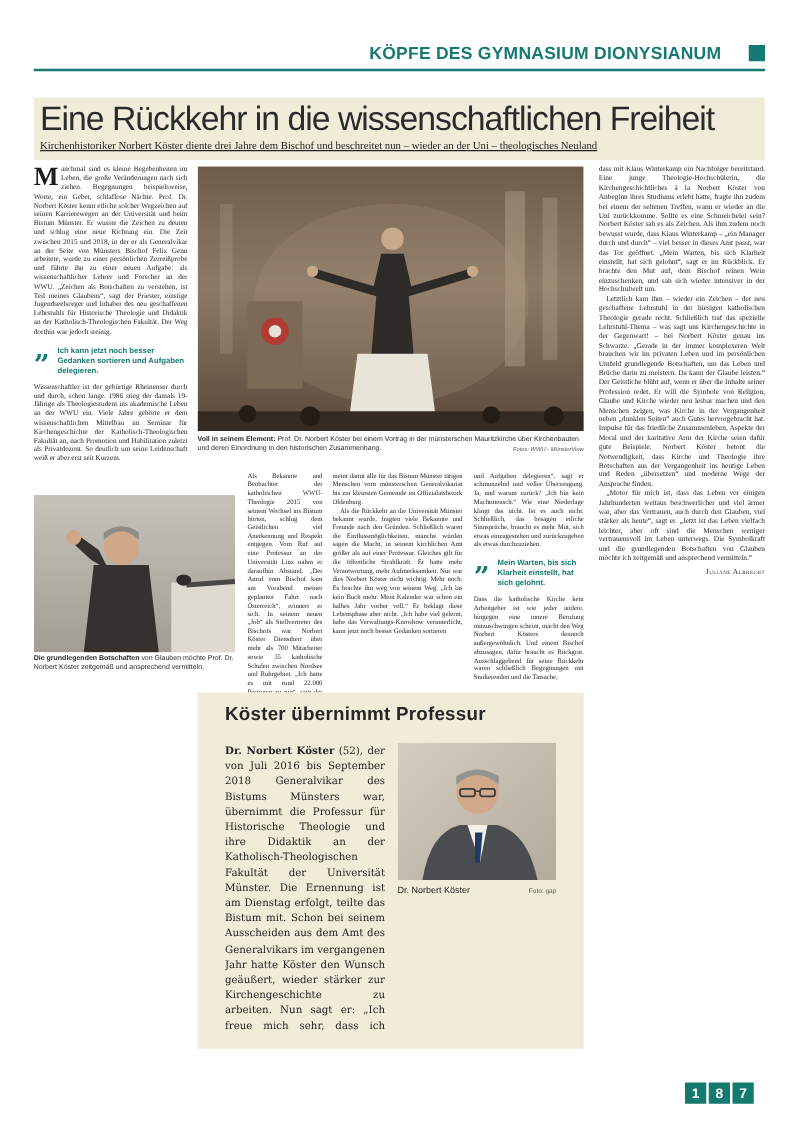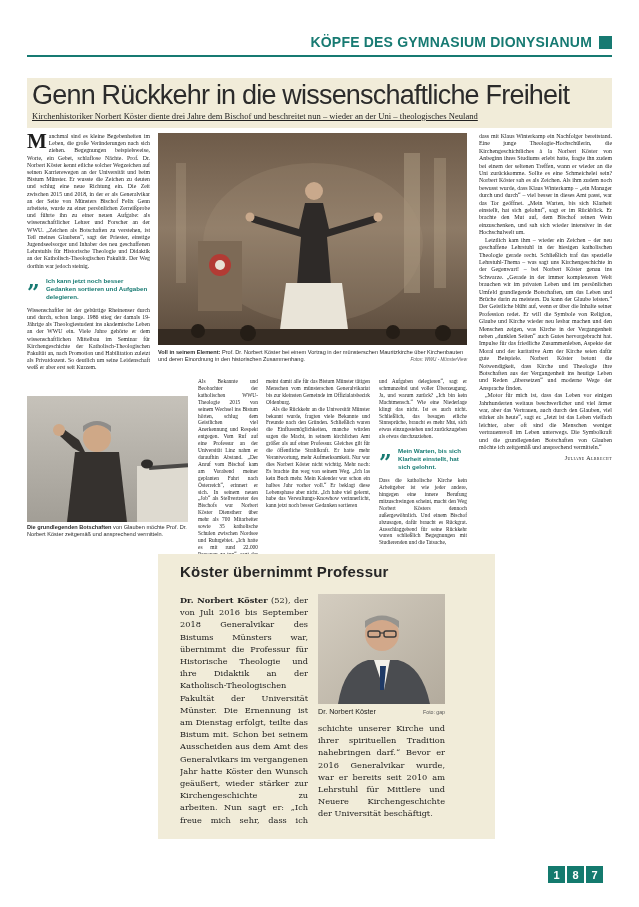--- a/index.html
+++ b/index.html
@@ -1,20 +1,20 @@
 <!DOCTYPE html>
 <html lang="de"><head>
 <meta charset="utf-8">
 <style>
   html,body{margin:0;padding:0;}
   body{width:639px;height:907px;background:#ffffff;font-family:"Liberation Serif",serif;color:#1d1d1d;}
   .page{position:relative;width:639px;height:907px;background:#fff;overflow:hidden;}
 
   
-  .kicker-row{position:absolute;top:34px;right:27px;display:flex;align-items:center;gap:7px;}
+  .kicker-row{position:absolute;top:34px;right:27px;display:flex;align-items:center;gap:22px;}
   .kicker-text{font-family:"Liberation Sans",sans-serif;font-weight:bold;font-size:14px;letter-spacing:.2px;color:#177a72;}
   .kicker-square{width:13px;height:13px;background:#177a72;display:inline-block;}
   .rule{position:absolute;top:55px;left:27px;right:27px;height:2px;background:#177a72;}
 
   
   .band{position:absolute;top:78px;left:27px;right:27px;height:50px;background:#f1ecd9;}
   .band h1{margin:0;padding:2px 0 0 5px;font-family:"Liberation Sans",sans-serif;font-weight:400;
     font-size:27px;line-height:30px;letter-spacing:-0.8px;color:#2b2b2b;white-space:nowrap;}
   .band .subhead{margin:0;padding:1px 0 0 5px;font-size:8.6px;line-height:10px;color:#222;text-decoration:underline;}
 
@@ -43,21 +43,21 @@
   
   .pullquote{display:flex;gap:3px;margin:7px 0 6px 0;align-items:flex-start;}
   .q-icon{font-family:"DejaVu Serif",serif;font-weight:bold;font-size:22px;line-height:18px;color:#177a72;
     flex:0 0 16px;text-align:left;padding-top:6px;}
   .q-text{font-family:"Liberation Sans",sans-serif;font-weight:bold;font-size:6.2px;line-height:8px;
     color:#177a72;text-align:left;}
 
   .byline{text-align:right;font-variant:small-caps;letter-spacing:.4px;font-size:6px;margin-top:4px !important;color:#222;}
 
   
-  .box{position:absolute;left:158px;top:554px;width:309px;height:285px;background:#f1ecd9;padding-left:28px;}
+  .box{position:absolute;left:158px;top:554px;width:309px;height:285px;background:#f1ecd9;}
   .box h2{margin:0;position:absolute;left:22px;top:9px;font-family:"Liberation Sans",sans-serif;
     font-weight:bold;font-size:15px;color:#262626;letter-spacing:.2px;}
   .box-colL{position:absolute;left:22px;top:40px;width:128px;height:234px;font-family:"DejaVu Serif",serif;
     font-size:8.2px;line-height:12.2px;text-align:justify;color:#222;overflow:hidden;}
   .box-colL p,.box-colR p{margin:0;}
   .box-photo{position:absolute;left:160px;top:40px;width:127px;height:110px;overflow:hidden;}
   .box-photo-caption{position:absolute;left:160px;top:153px;width:127px;display:flex;justify-content:space-between;
     align-items:baseline;font-family:"Liberation Sans",sans-serif;font-size:7.2px;color:#222;}
   .box-photo-caption .box-credit{font-size:5.2px;color:#555;}
   .box-colR{position:absolute;left:160px;top:168px;width:127px;height:106px;font-family:"DejaVu Serif",serif;
@@ -73,21 +73,21 @@
 
 <div class="page">
 
   <div class="kicker-row">
     <span class="kicker-text">KÖPFE DES GYMNASIUM DIONYSIANUM</span>
     <span class="kicker-square"></span>
   </div>
   <div class="rule"></div>
 
   <div class="band">
-    <h1>Genn Rückkehr in die wissenschaftliche Freiheit</h1>
+    <h1>Eine Rückkehr in die wissenschaftlichen Freiheit</h1>
     <p class="subhead">Kirchenhistoriker Norbert Köster diente drei Jahre dem Bischof und beschreitet nun – wieder an der Uni – theologisches Neuland</p>
   </div>
 
   <div class="main-photo">
     <svg width="309" height="212" viewBox="0 0 309 212">
       <defs>
         <linearGradient id="g1" x1="0" y1="0" x2="0" y2="1">
           <stop offset="0" stop-color="#6e5b49"></stop>
             <stop offset="0.45" stop-color="#8d7a66"></stop>
             <stop offset="1" stop-color="#5a4a3b"></stop>
@@ -197,23 +197,20 @@
         <path d="M47,34 Q64,18 81,34 L81,27 Q64,16 47,27 Z" fill="#96948f"></path>
         <rect x="50" y="37" width="12" height="6" rx="2" fill="none" stroke="#3a3a3a" stroke-width="1.4"></rect>
         <rect x="66" y="37" width="12" height="6" rx="2" fill="none" stroke="#3a3a3a" stroke-width="1.4"></rect>
         <line x1="62" y1="39" x2="66" y2="39" stroke="#3a3a3a" stroke-width="1.2"></line>
       </svg>
     </div>
     <div class="box-photo-caption">
       <span>Dr. Norbert Köster</span>
       <span class="box-credit">Foto: gap</span>
     </div>
-    <div class="box-colR">
-      <p>schichte unserer Kirche und ihrer spirituellen Tradition nahebringen darf.“ Bevor er 2016 Generalvikar wurde, war er bereits seit 2010 am Lehrstuhl für Mittlere und Neuere Kirchengeschichte der Universität beschäftigt.</p>
-    </div>
   </div>
 
   <div class="pagenum">
     <span class="pn">1</span>
     <span class="pn">8</span>
     <span class="pn">7</span>
   </div>
 
 </div>
 

